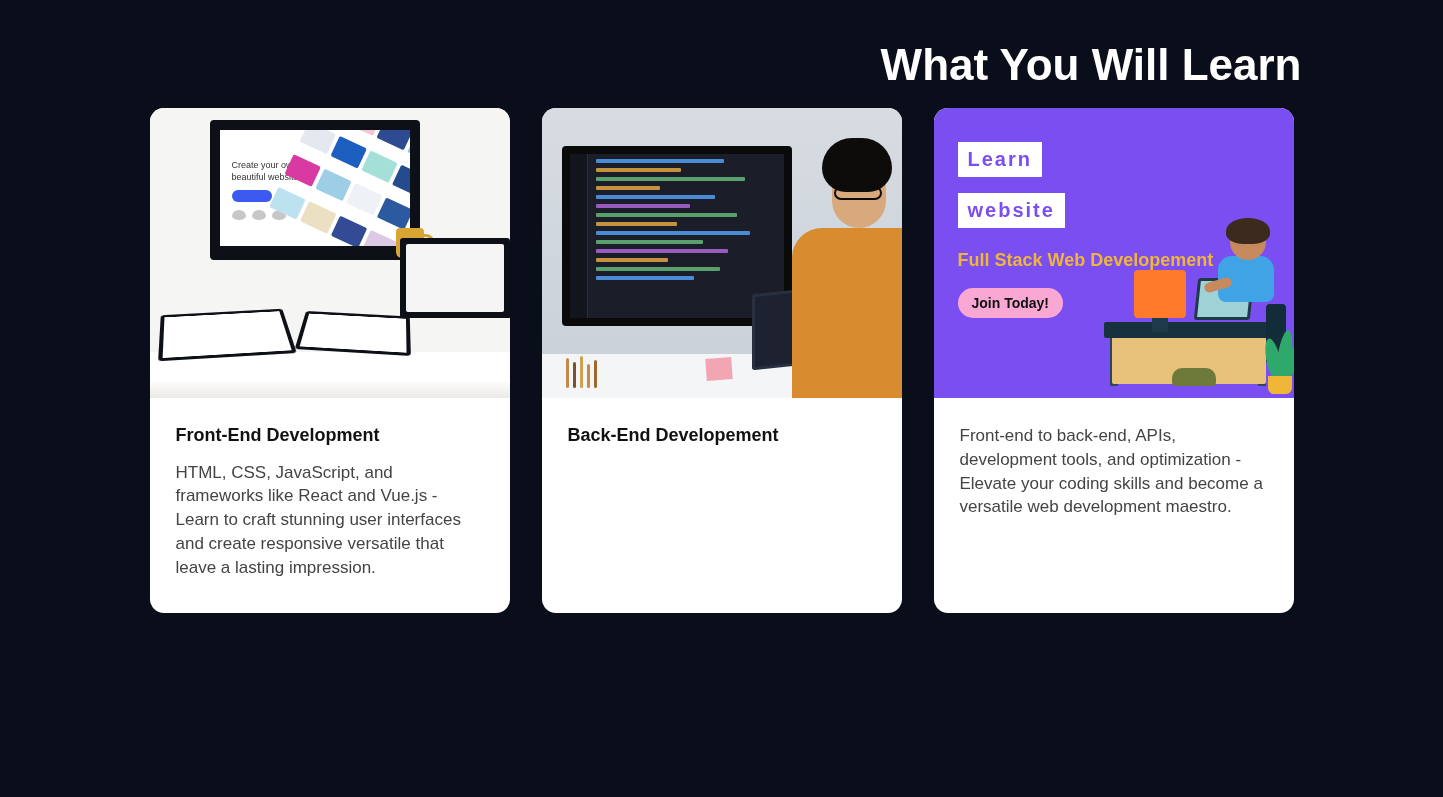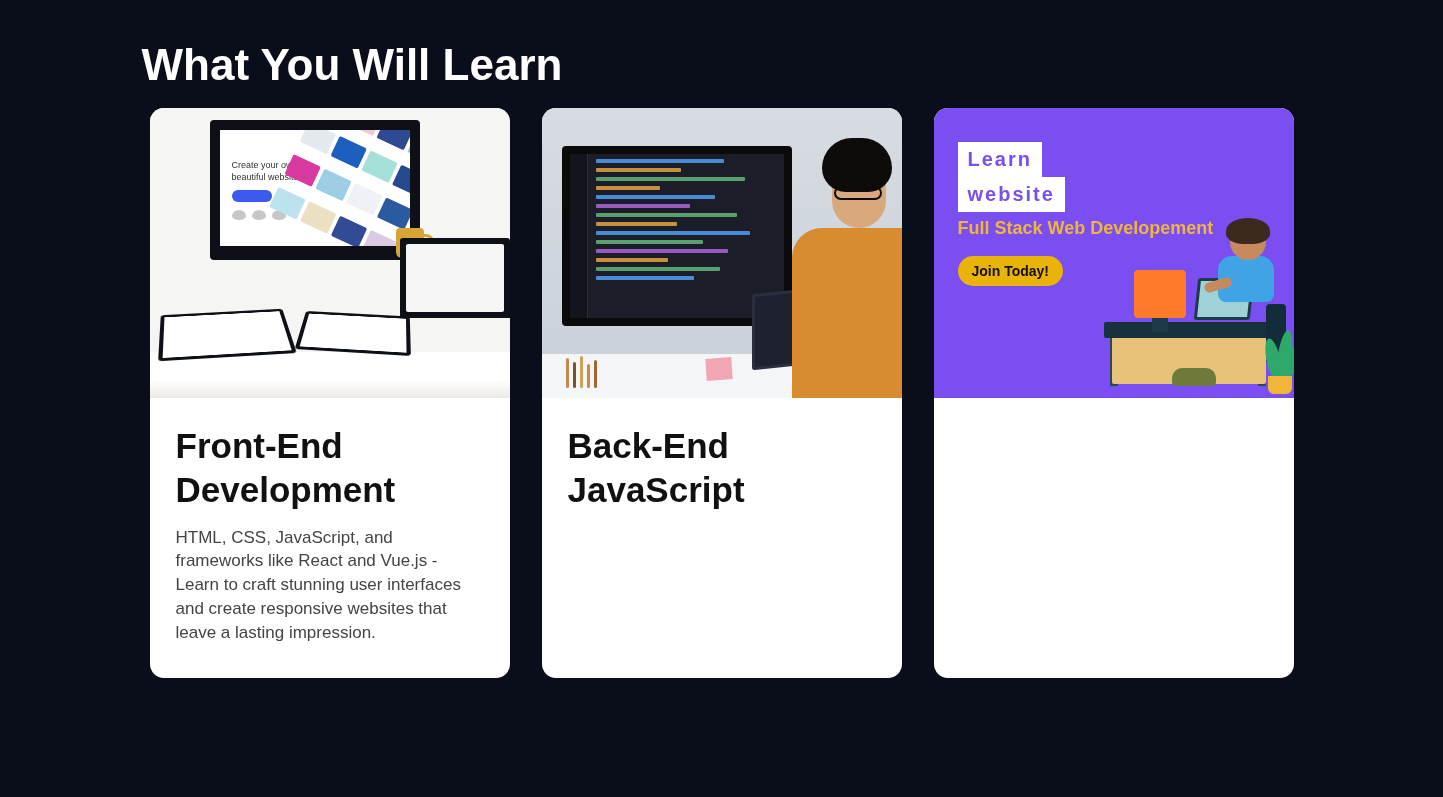--- a/index.html
+++ b/index.html
@@ -9,21 +9,21 @@
     color: #fff;
     min-height: 797px;
     padding-top: 40px;
   }
   .container {
     max-width: 1200px;
     margin: 0 auto;
     padding: 0 20px;
   }
   .heading {
-    text-align: left;
+    text-align: right;
     font-size: 44px;
     font-weight: 700;
     color: #fff;
     margin-bottom: 18px;
   }
   .subheading {
     text-align: center;
     font-size: 20px;
     color: #9ca3af;
     margin-bottom: 70px;
@@ -45,21 +45,21 @@
   .card-img {
     width: 100%;
     height: 290px;
     overflow: hidden;
     position: relative;
   }
   .card-body {
     padding: 26px 26px 34px 26px;
   }
   .card-title {
-    font-size: 35px;
+    font-size: 18px;
     font-weight: 700;
     color: #111;
     margin-bottom: 14px;
     line-height: 1.25;
   }
   .card-desc {
     font-size: 17px;
     color: #444;
     line-height: 1.4;
   }
@@ -147,23 +147,23 @@
   .cupp { position:absolute; left:24px; bottom:10px; width:90px; height:30px; display:flex; gap:4px; align-items:flex-end; }
   .pen { width:3px; background:#c7894a; border-radius:2px; }
   .sticky { position:absolute; left:164px; bottom:18px; width:26px; height:22px; background:#f2a6b3; transform:rotate(-4deg); }
 
   
   .img3 {
     background:#7a4ef0;
     position: relative;
     padding:34px 24px;
   }
-  .badge { display:inline-block; background:#fff; color:#7a4ef0; font-weight:700; padding:6px 10px; font-size:20px; letter-spacing:2px; margin-bottom:0; }
+  .badge { display:inline-block; background:#fff; color:#7a4ef0; font-weight:700; padding:6px 10px; font-size:20px; letter-spacing:2px; margin-bottom:16px; }
   .fs-title { color:#f0b638; font-weight:700; font-size:18px; line-height:1.35; margin-top:4px; }
-  .join { display:inline-block; margin-top:16px; background:#eab308; color:#111; font-weight:700; font-size:14px; padding:7px 14px; border-radius:999px; }
+  .join { display:inline-block; margin-top:16px; background:#f9a8d4; color:#111; font-weight:700; font-size:14px; padding:7px 14px; border-radius:999px; }
   .desk3 {
     position:absolute; right:20px; bottom:60px;
     width:170px; height:16px; background:#17313f; border-radius:2px;
   }
   .desk3::before {
     content:""; position:absolute; top:16px; left:8px; width:154px; height:46px;
     background:#e8c27a; border-radius:0 0 2px 2px;
   }
   .legL { position:absolute; right:176px; bottom:12px; width:8px; height:50px; background:#2a4a58; }
   .legR { position:absolute; right:28px; bottom:12px; width:8px; height:50px; background:#2a4a58; }
@@ -235,21 +235,21 @@
         </div>
         <div class="mug"></div>
         <div class="laptop1">
             <div class="lscreen"></div>
           </div>
         <div class="tablet1a"></div>
         <div class="tablet1b"></div>
       </div>
       <div class="card-body">
         <h3 class="card-title">Front-End Development</h3>
-        <p class="card-desc">HTML, CSS, JavaScript, and frameworks like React and Vue.js - Learn to craft stunning user interfaces and create responsive websites that leave a lasting impression.</p>
+        <p class="card-desc">HTML, CSS, JavaScript, and frameworks like React and Vue.js - Learn to craft stunning user interfaces and create responsive versatile that leave a lasting impression.</p>
       </div>
     </div>
 
     <div class="card">
       <div class="card-img img2">
         <div class="desk2"></div>
         <div class="monitor2">
           <div class="codebar"></div>
           <div class="codeln" style="background:#4a8bd6;width:60%"></div>
           <div class="codeln" style="background:#c5923f;width:40%"></div>
@@ -276,21 +276,21 @@
         </div>
         <div class="sticky"></div>
         <div class="person">
           <div class="body2"></div>
           <div class="face"></div>
           <div class="hair"></div>
           <div class="glasses"></div>
         </div>
       </div>
       <div class="card-body">
-        <h3 class="card-title">Back-End JavaScript</h3>
+        <h3 class="card-title">Back-End Developement</h3>
       </div>
     </div>
 
     <div class="card">
       <div class="card-img img3">
         <div>
           <span class="badge">Learn</span><br>
           <span class="badge">website</span>
           <div class="fs-title">Full Stack Web Developement</div>
           <span class="join">Join Today!</span>
@@ -309,17 +309,18 @@
         </div>
         <div class="shoe"></div>
         <div class="plant">
           <div class="leaf"></div>
             <div class="leaf l2"></div>
             <div class="leaf l3"></div>
             <div class="pot"></div>
         </div>
       </div>
       <div class="card-body">
+        <p class="card-desc">Front-end to back-end, APIs, development tools, and optimization - Elevate your coding skills and become a versatile web development maestro.</p>
       </div>
     </div>
 
   </div>
 </div>
 
 </body></html>

